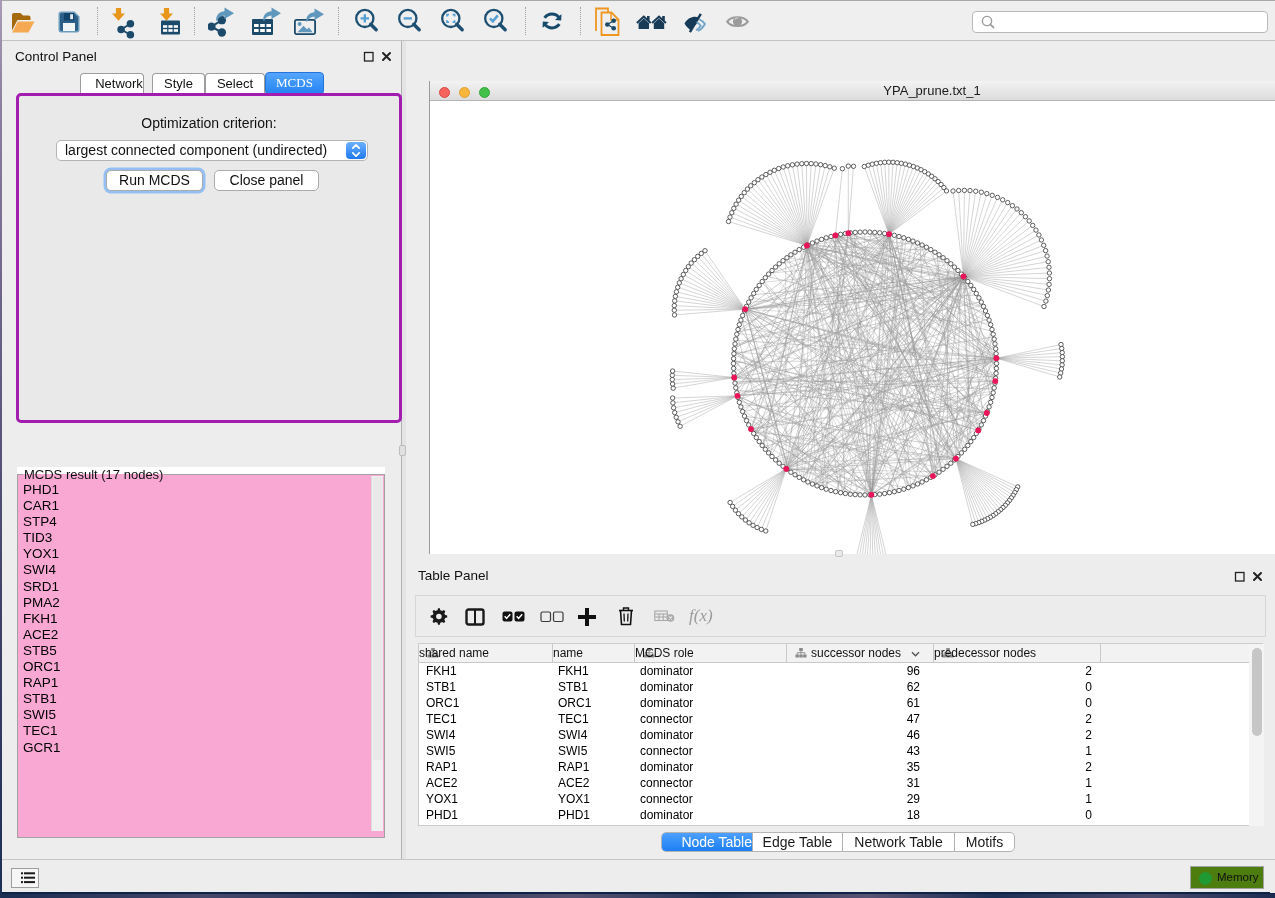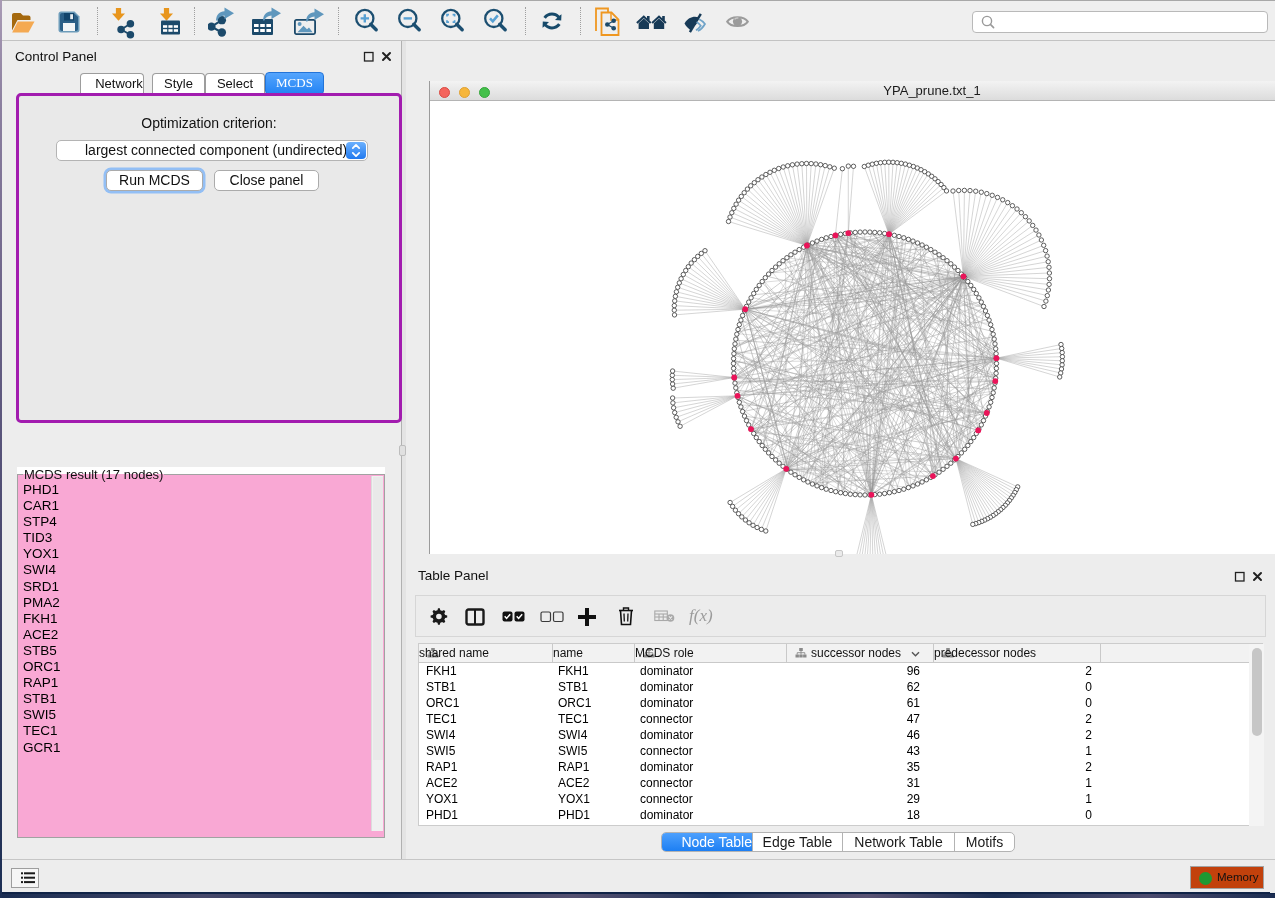--- a/index.html
+++ b/index.html
@@ -18,21 +18,21 @@
 .tsep { position:absolute; top:6px; height:28px; width:0; border-left:1px dotted #9f9f9f; }
 #searchbox { position:absolute; left:970px; top:10px; width:296px; height:22px; background:#fff; border:1px solid #b9b9b9; border-radius:4px; }
 
 #cpanel { left:2px; top:41px; width:400px; height:820px; background:#ededed; border-right:1px solid #b1b1b1; }
 .ptitle { font-size:13.5px; color:#111; }
 
 .tab { position:absolute; top:32px; height:21px; background:#fff; border:1px solid #9d9d9d; border-bottom:none; border-radius:4px 4px 0 0; font-size:13px; color:#111; text-align:center; line-height:20px; }
 .tabsel { background:linear-gradient(#55a5fd,#2283f4); color:#fff; border:1px solid #2374d8; border-radius:4px;font-family:Liberation Serif, serif; }
 #tabcontent { position:absolute; left:6px; top:52px; width:386px; height:330px; background:#e9e9e9; border:3px solid #a21caf; border-radius:5px;margin-left:8px; }
 #optlabel { position:absolute; left:0; top:19px; width:100%; text-align:center; font-size:14px; color:#111; }
-#dropdown { position:absolute; left:37px; top:44px; width:312px; height:21px; background:#fff; border:1px solid #b4b4b4; border-radius:5px; font-size:14px; color:#111; line-height:19px; padding-left:28px; }
+#dropdown { position:absolute; left:37px; top:44px; width:312px; height:21px; background:#fff; border:1px solid #b4b4b4; border-radius:5px; font-size:14px; color:#111; line-height:19px; padding-left:8px; }
 #stepper { position:absolute; right:1px; top:1px; width:20px; height:17px; border-radius:4px; background:linear-gradient(#6cb1fe,#2079ef); }
 .btn { position:absolute; top:74px; height:21px; background:#fff; border:1px solid #ababab; border-radius:5px; font-size:14px; color:#111; text-align:center; line-height:19px; }
 #runbtn { left:87px; width:97px; box-shadow:0 0 0 2.5px rgba(125,180,247,.8); }
 #closebtn { left:195px; width:105px; }
 
 #mcdsbox { position:absolute; left:15px; top:426px; width:368px; height:371px; background:#fff; }
 #mcdsbox fieldset { position:absolute; left:0; top:0; width:100%; height:100%; border:1px solid #a2a2a2; background:#f9a8d4; }
 #mcdsbox legend { font-size:13px; color:#111; margin-left:5px; padding:0 1px; }
 #mcdslist { position:absolute; left:2px; top:11px; width:352px; height:353px; font-size:13.5px; line-height:16.1px; color:#000; padding:4px 0 0 4px; overflow:hidden; }
 #mcdstrack { position:absolute; right:2px; top:9px; width:12px; height:355px; background:#f0f0f0; border-left:1px solid #dcdcdc; }
@@ -60,21 +60,21 @@
 .c5 { position:absolute; left:530px; width:143px; top:1px; text-align:right; }
 #tscroll { position:absolute; left:843px; top:79px; width:15px; height:182px; background:#f4f4f4; }
 #tthumb { position:absolute; left:2.5px; top:4px; width:10px; height:88px; background:#c6c6c6; border-radius:5px; }
 
 #btabs { position:absolute; left:255px; top:267px; height:20px; border:1px solid #b3b3b3; border-radius:5px; background:#fff; display:flex; overflow:hidden; }
 .btab { height:100%; font-size:14px; color:#1a1a1a; text-align:center; line-height:19px; border-right:1px solid #b3b3b3; }
 .btabsel { background:linear-gradient(#4da0fd,#1d7ff3); color:#fff; }
 
 #statusbar { left:2px; top:859px; width:1273px; height:33px; background:#ededed; border-top:1px solid #c6c6c6; }
 #listbtn { position:absolute; left:9px; top:8px; width:28px; height:20px; background:#f6f6f6; border:1px solid #9e9e9e; }
-#membtn { position:absolute; left:1188px; top:6px; width:74px; height:23px; background:#c2410c; border:1px solid #a3a3a3; font-size:11.5px; color:#111; }
+#membtn { position:absolute; left:1188px; top:6px; width:74px; height:23px; background:#4d7c0f; border:1px solid #a3a3a3; font-size:11.5px; color:#111; }
 #memdot { position:absolute; left:8px; top:4.5px; width:13px; height:13px; border-radius:50%; background:#1f9932; }
 </style>
 </head>
 <body>
 <div id="wall" class="abs"></div>
 <div id="wallline" class="abs"></div>
 <div id="wallleft" class="abs"></div>
 <div class="abs" style="left:1270px;top:890px;width:5px;height:3px;background:#ededed;"></div>
 <div id="app" class="abs"></div>
 

